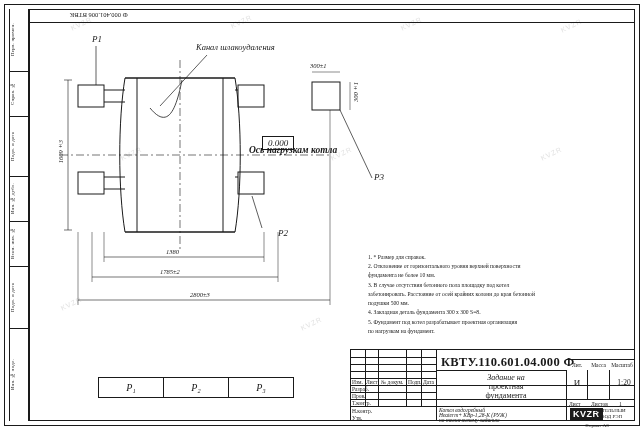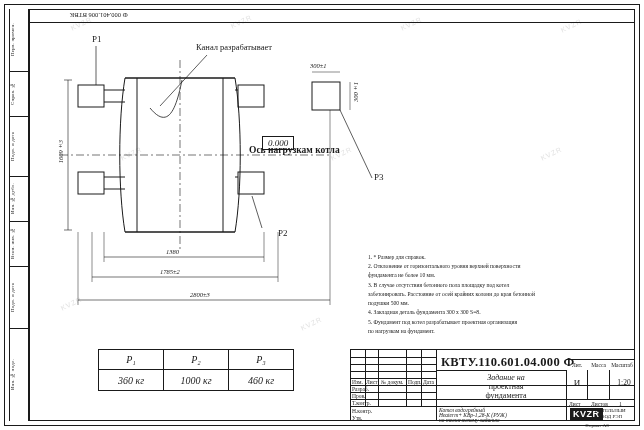--- a/index.html
+++ b/index.html
@@ -6,33 +6,33 @@
   body{width:644px;height:430px;overflow:hidden;font-family:"Liberation Serif",serif;color:#1a1a1a;}
   #sheet{position:relative;width:644px;height:430px;background:#fff;}
   .frame-outer{position:absolute;left:4px;top:4px;width:636px;height:422px;border:1px solid #1a1a1a;box-sizing:border-box;}
   .frame-inner{position:absolute;left:29px;top:9px;width:606px;height:412px;border:1px solid #1a1a1a;box-sizing:border-box;}
   .lcol{position:absolute;left:9px;top:9px;width:20px;height:412px;border-left:1px solid #1a1a1a;border-right:1px solid #1a1a1a;box-sizing:border-box;}
   .lcell{position:absolute;left:0;width:20px;border-top:1px solid #1a1a1a;box-sizing:border-box;}
   .vtext{position:absolute;writing-mode:vertical-rl;transform:rotate(180deg);font-size:5px;letter-spacing:.2px;white-space:nowrap;text-align:center;color:#1a1a1a;}
   .tbox{position:absolute;font-size:7px;white-space:nowrap;}
   svg{position:absolute;left:0;top:0;}
   .wm{position:absolute;font-size:7px;color:#e2e2e2;letter-spacing:1px;transform:rotate(-26deg);pointer-events:none;font-family:"Liberation Sans",sans-serif;}
-  table{border-collapse:collapse;}
+  table{border-collapse:collapse;margin-top:28px;}
   .ftab{position:absolute;left:98px;top:349px;border:1px solid #1a1a1a;}
   .ftab td{border:1px solid #1a1a1a;width:62px;height:18px;text-align:center;font-size:10px;font-style:italic;}
   .ftab td.h{height:17px;font-size:10px;}
   .title-block{position:absolute;left:350px;top:349px;width:285px;height:72px;border:1px solid #1a1a1a;box-sizing:border-box;}
   .tbl-line{position:absolute;background:#1a1a1a;}
   .tb-txt{position:absolute;font-size:5.5px;white-space:nowrap;}
   .tb-txt.c{text-align:center;}
   .big-code{position:absolute;font-size:12.5px;font-weight:bold;letter-spacing:.3px;font-family:Liberation Serif, serif;}
   .notes{position:absolute;left:368px;top:253px;width:250px;font-size:5.6px;line-height:1.65;font-family:"Liberation Serif",serif;}
   .notes div{white-space:nowrap;}
   .zero{position:absolute;border:1px solid #1a1a1a;padding:1px 5px;font-size:9px;font-style:italic;background:#fff;}
-  .lbl{position:absolute;font-size:9px;}
+  .lbl{position:absolute;font-size:9px;font-style:italic;}
   .dim{position:absolute;font-size:6.5px;font-style:italic;}
   .topstrip{position:absolute;left:29px;top:9px;width:606px;height:14px;border-bottom:1px solid #1a1a1a;box-sizing:border-box;}
   .kvzr{position:absolute;font-family:"Liberation Sans",sans-serif;font-weight:bold;font-size:9px;background:#1a1a1a;color:#fff;padding:1px 3px;letter-spacing:.5px;}
 </style>
 </head>
 <body>
 
 <div id="sheet">
 
   <div class="wm" style="left:70px;top:20px;">KVZR</div>
@@ -121,21 +121,21 @@
       <line x1="330" y1="110" x2="330" y2="305" stroke-width="0.5"></line>
 
       <line x1="312" y1="72" x2="340" y2="72" stroke-width="0.5"></line>
       <line x1="350" y1="82" x2="350" y2="110" stroke-width="0.5"></line>
     </g>
   </svg>
 
   <div class="lbl" style="left:92px;top:34px;">P1</div>
   <div class="lbl" style="left:278px;top:228px;">P2</div>
   <div class="lbl" style="left:374px;top:172px;">P3</div>
-  <div class="lbl" style="left:196px;top:42px;font-size:8.5px;">Канал разрабатывает</div>
+  <div class="lbl" style="left:196px;top:42px;font-size:8.5px;">Канал шлакоудаления</div>
   <div class="zero" style="left:262px;top:136px;">0.000</div>
   <div class="lbl" style="left:249px;top:145px;font-weight:bold;font-size:9.5px;">Ось нагрузкам котла</div>
 
   <div class="dim" style="left:57px;top:140px;writing-mode:vertical-rl;transform:rotate(180deg);">1609±3</div>
   <div class="dim" style="left:166px;top:248px;">1380</div>
   <div class="dim" style="left:160px;top:268px;">1785±2</div>
   <div class="dim" style="left:190px;top:291px;">2800±3</div>
   <div class="dim" style="left:310px;top:62px;">300±1</div>
   <div class="dim" style="left:352px;top:82px;writing-mode:vertical-rl;transform:rotate(180deg);">300±1</div>
 
@@ -151,25 +151,20 @@
     <div>    по нагрузкам на фундамент.</div>
   </div>
 
   <table class="ftab">
     <tbody>
         <tr>
       <td class="h">P₁</td>
       <td class="h">P₂</td>
       <td class="h">P₃</td>
     </tr>
-    <tr>
-      <td>360 кг</td>
-      <td>1000 кг</td>
-      <td>460 кг</td>
-    </tr>
   </tbody>
     </table>
 
   <div class="title-block">
 
     <div class="tbl-line" style="left:0;top:7px;width:85px;height:1px;"></div>
     <div class="tbl-line" style="left:0;top:14px;width:85px;height:1px;"></div>
     <div class="tbl-line" style="left:0;top:21px;width:85px;height:1px;"></div>
     <div class="tbl-line" style="left:0;top:28px;width:85px;height:1px;"></div>
     <div class="tbl-line" style="left:0;top:35px;width:283px;height:1px;"></div>

